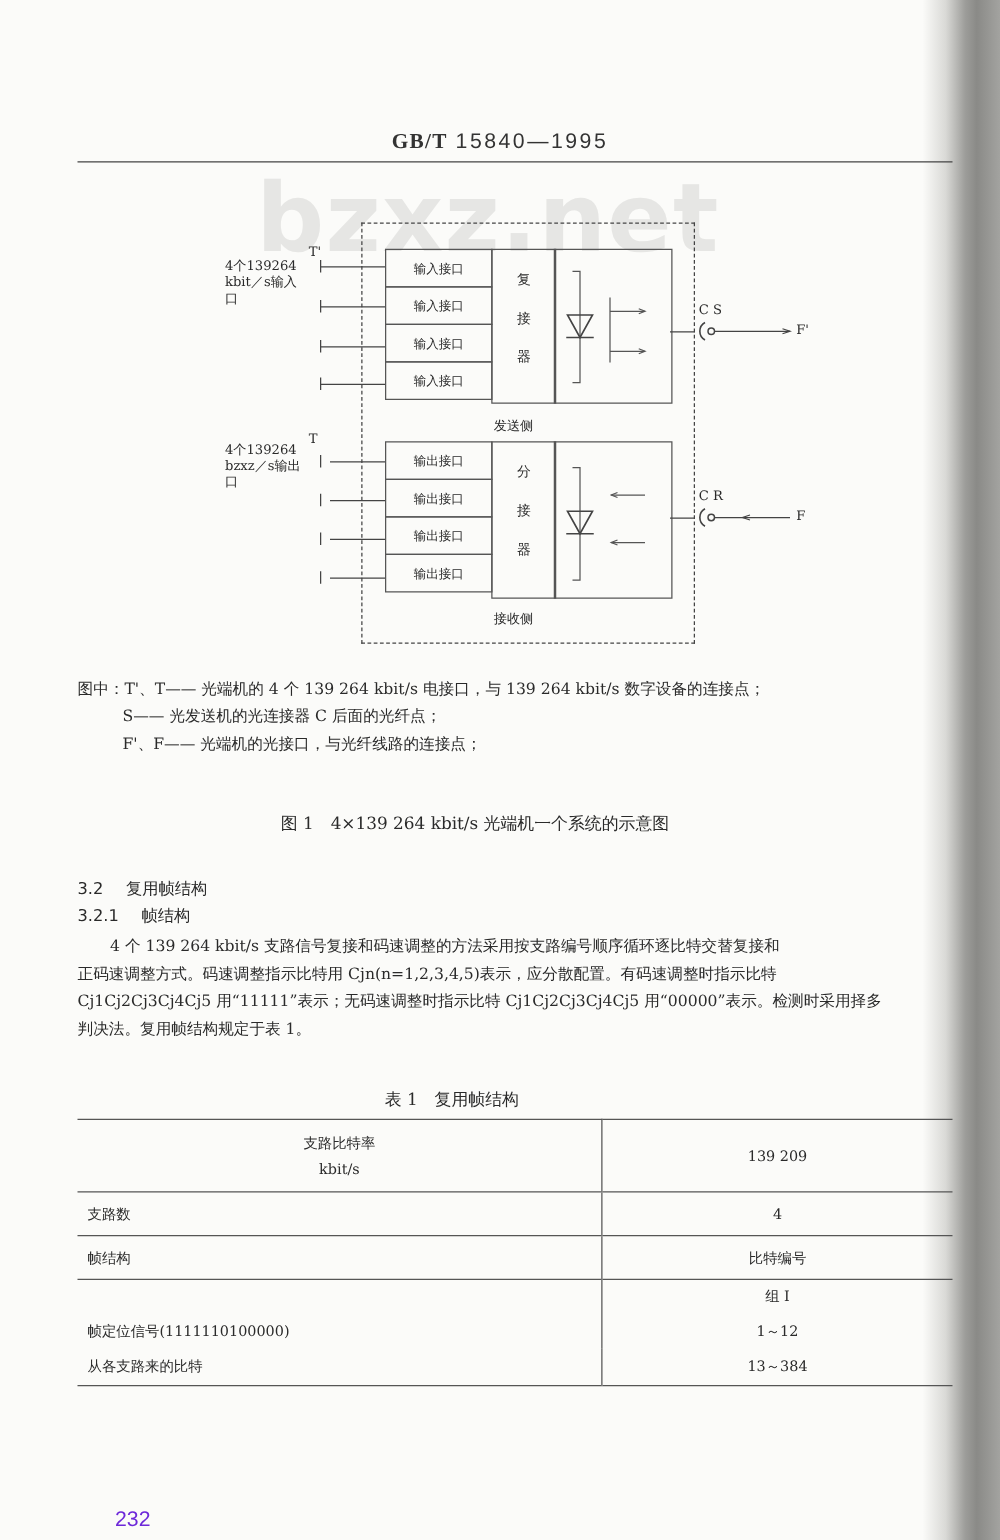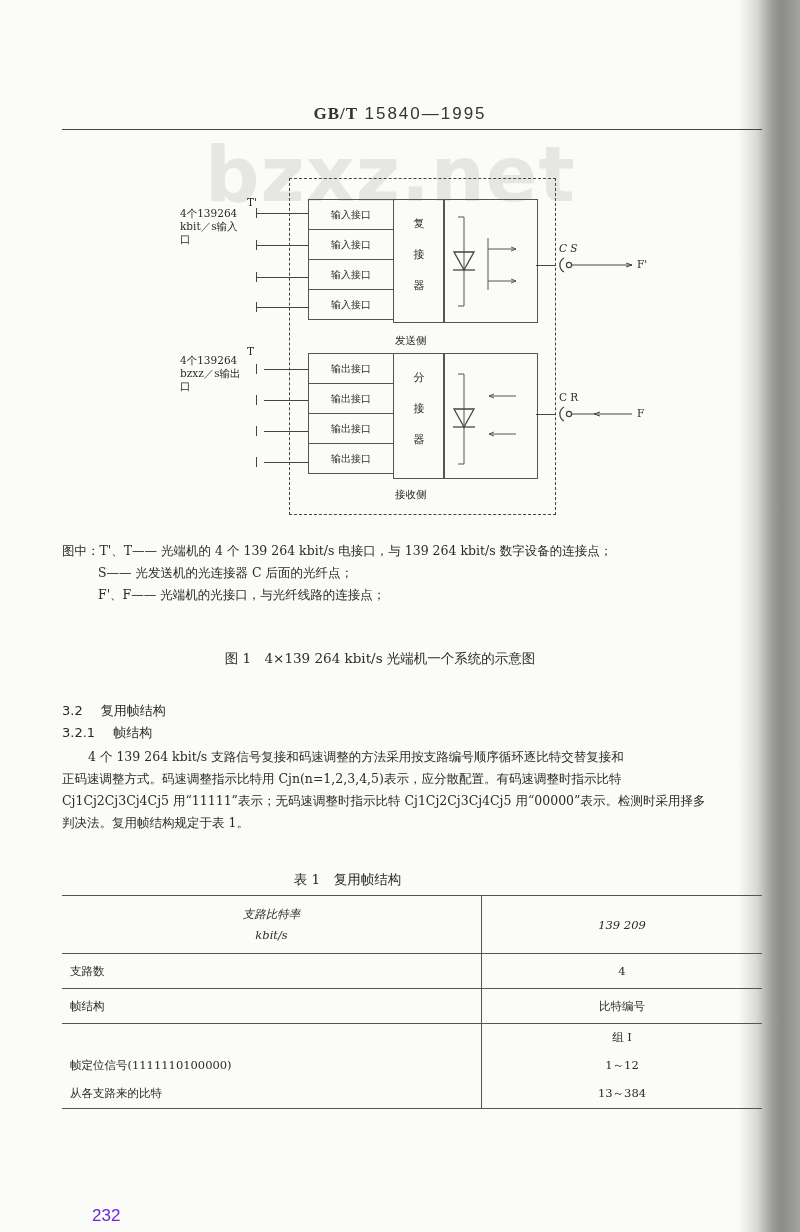--- a/index.html
+++ b/index.html
@@ -36,21 +36,21 @@
 
   
   .legend { font-size: 12.5px; line-height: 22px; }
   .caption { font-size: 13.5px; left: 0; width: 760px; text-align: center; top: 650px; }
   .sec { font-family: "DejaVu Sans", "Liberation Sans", sans-serif; font-size: 13px; }
   .para { left: 62px; width: 700px; font-size: 12.5px; line-height: 22px; top: 746px; }
   .para p { margin: 0; }
   .para .indent { text-indent: 26px; }
 
   
-  .tbl-caption { left: 0; width: 695px; text-align: center; top: 871px; font-size: 13.5px; }
+  .tbl-caption { left: 0; width: 695px; text-align: center; top: 871px; font-size: 13.5px; padding-left: 14px; }
   table.frame { position: absolute; left: 62px; top: 895px; width: 700px; border-collapse: collapse; font-size: 11.5px; }
   table.frame td { padding: 0 8px; vertical-align: middle; }
   table.frame tr.bt td { border-top: 1.2px solid #555; }
   table.frame td.c1 { width: 403px; border-right: 1px solid #555; }
   table.frame td.c2 { text-align: center; }
   .page-num { left: 92px; top: 1206px; font-size: 17px; color: #6d28d9; font-family: Liberation Sans, sans-serif; }
 </style>
 </head>
 <body>
 
@@ -110,21 +110,21 @@
   </div>
   <div class="abs side-label" style="left:395px; top:334px;">发送侧</div>
 
   <div class="abs line" style="left:536px; top:265px; width:20px; height:1px;"></div>
   <svg class="abs" style="left:552px; top:254px;" width="110" height="22">
     <path d="M12,4 A8,8 0 0,0 12,18" fill="none" stroke="#444" stroke-width="1.3"></path>
     <circle cx="17" cy="11" r="2.6" fill="none" stroke="#444" stroke-width="1.2"></circle>
     <line x1="20" y1="11" x2="80" y2="11" stroke="#444" stroke-width="1"></line>
     <polyline points="74,9 80,11 74,13" fill="none" stroke="#444" stroke-width="1"></polyline>
   </svg>
-  <div class="abs side-label" style="left:559px; top:242px;font-style:italic;">C S</div>
+  <div class="abs side-label" style="left:559px; top:242px;">C S</div>
   <div class="abs side-label" style="left:637px; top:258px;">F'</div>
 
   <div class="abs small" style="left:180px; top:354px;">
     <div>4个139264</div>
     <div>bzxz／s输出</div>
     <div>口</div>
   </div>
   <div class="abs side-label" style="left:247px; top:345px;">T</div>
 
   <div class="abs line" style="left:256px; top:364px; width:1px; height:10px;"></div>
@@ -191,21 +191,21 @@
 <div class="abs para">
   <p class="indent">4 个 139 264 kbit/s 支路信号复接和码速调整的方法采用按支路编号顺序循环逐比特交替复接和</p>
   <p>正码速调整方式。码速调整指示比特用 Cjn(n=1,2,3,4,5)表示，应分散配置。有码速调整时指示比特</p>
   <p>Cj1Cj2Cj3Cj4Cj5 用“11111”表示；无码速调整时指示比特 Cj1Cj2Cj3Cj4Cj5 用“00000”表示。检测时采用择多</p>
   <p>判决法。复用帧结构规定于表 1。</p>
 </div>
 
 <div class="abs tbl-caption">表 1　复用帧结构</div>
 <table class="frame">
   <tbody>
-      <tr class="bt" style="height:58px;font-style:italic;">
+      <tr class="bt" style="height:58px;">
     <td class="c1" style="text-align:center;">
       <div>支路比特率</div>
       <div style="margin-top:6px;">kbit/s</div>
     </td>
     <td class="c2">139 209</td>
   </tr>
   <tr class="bt" style="height:35px;">
     <td class="c1">支路数</td>
     <td class="c2">4</td>
   </tr>

